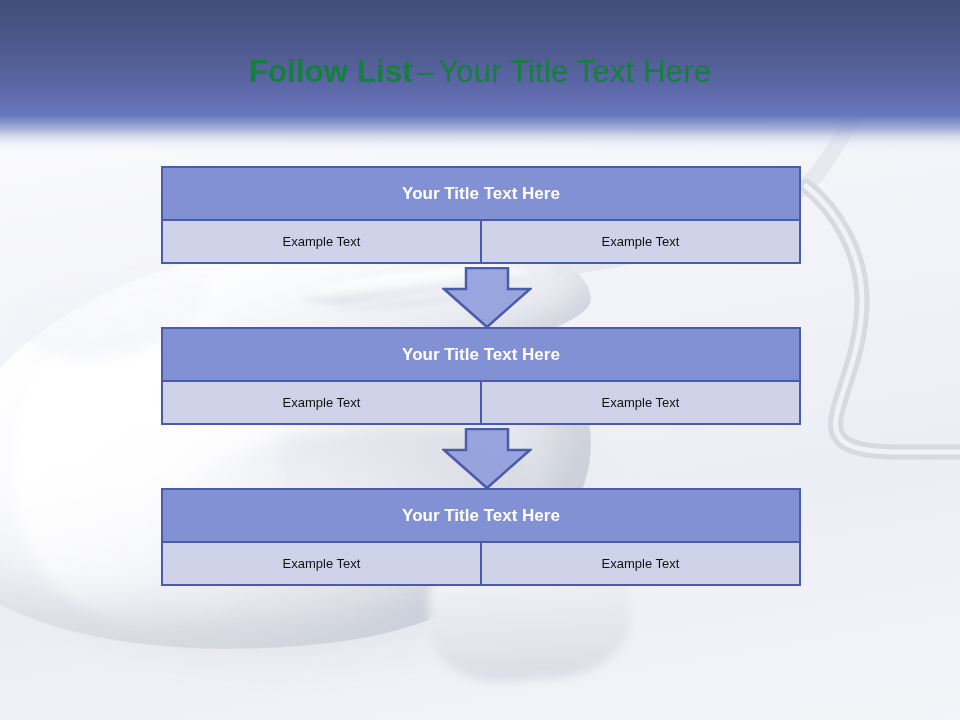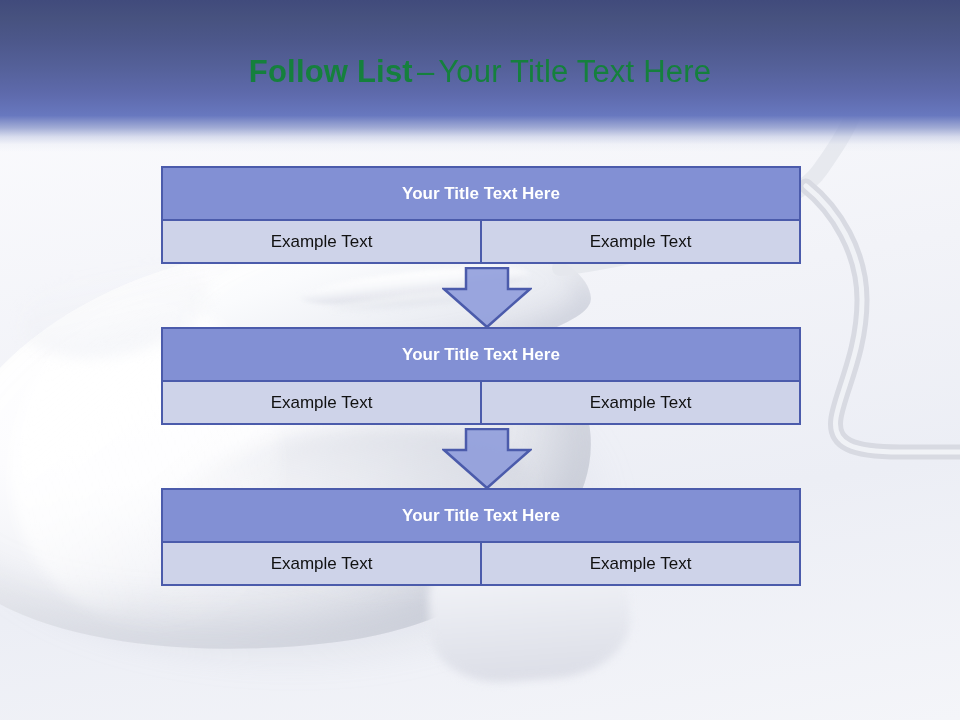--- a/index.html
+++ b/index.html
@@ -202,21 +202,21 @@
     margin-top: -2px;
   }
 
   .group-cell {
     box-sizing: border-box;
     flex: 1 1 50%;
     height: 45px;
     background: #ced3e9;
     border: 2px solid #4b5bab;
     color: #111111;
-    font-size: 17px;
+    font-size: 13px;
     display: flex;
     align-items: center;
     justify-content: center;
     text-align: center;
   }
   .group-cell + .group-cell { margin-left: -2px; }
 
   
   .connector {
     position: absolute;

